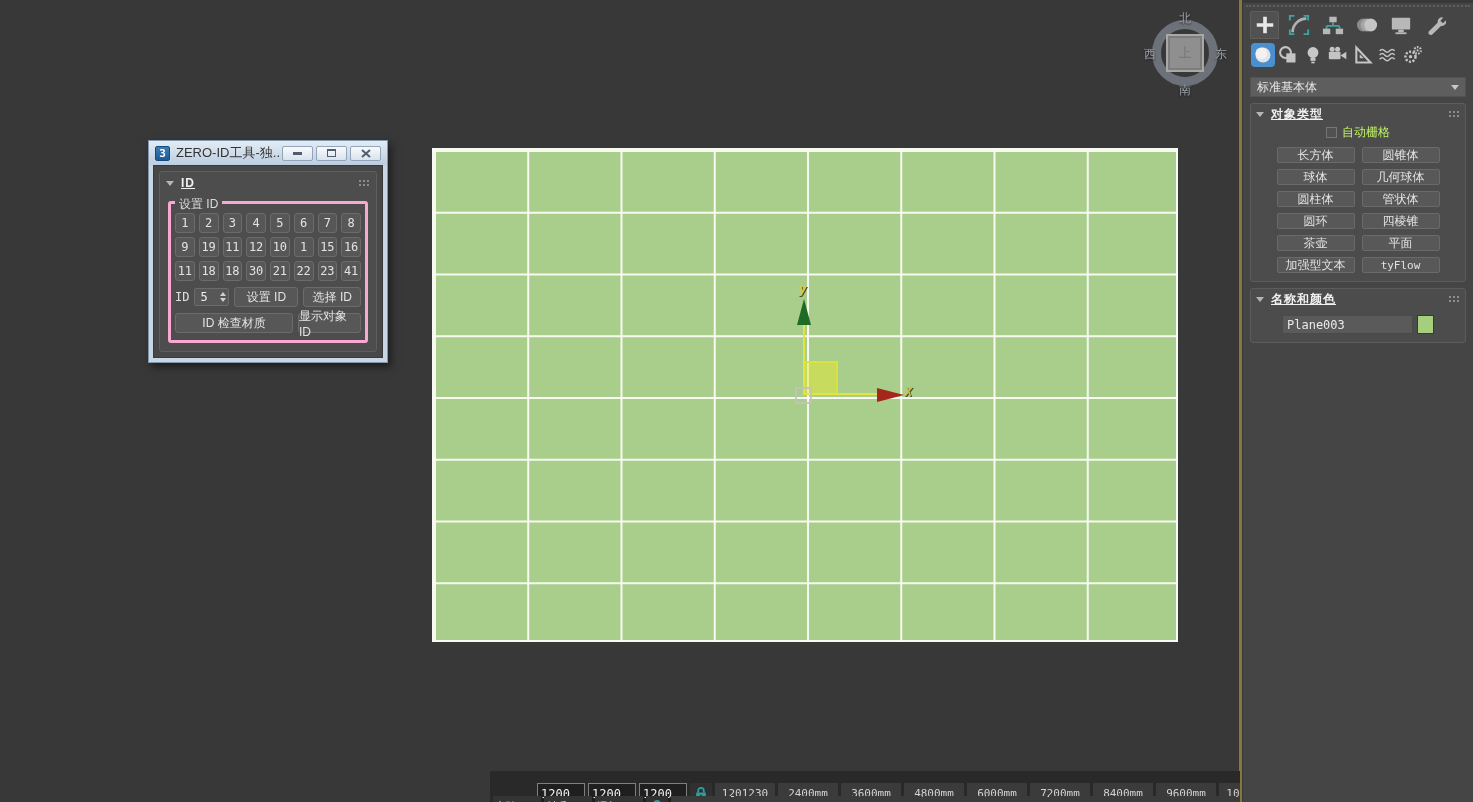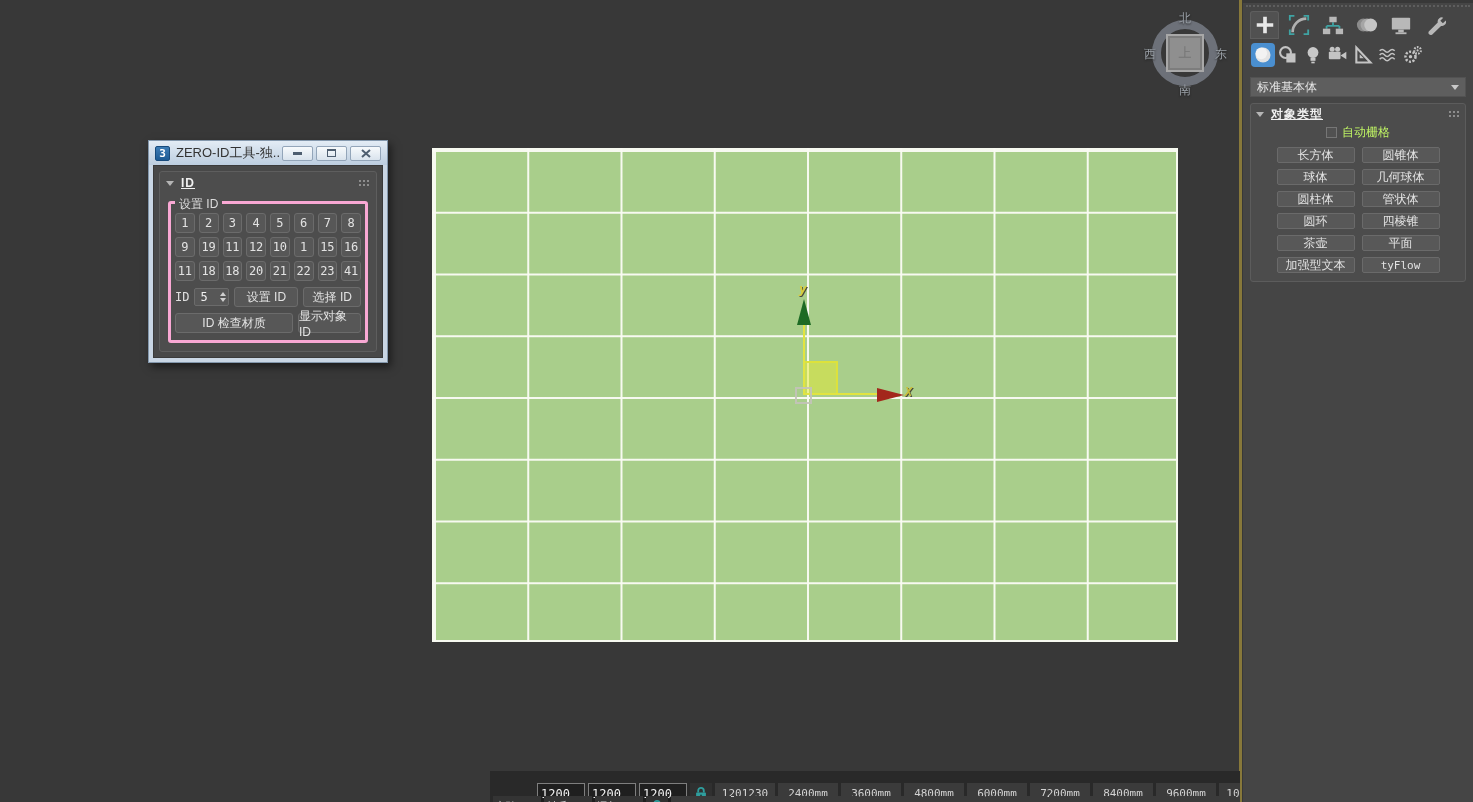--- a/index.html
+++ b/index.html
@@ -184,21 +184,21 @@
               <div class="idbtn">12</div>
               <div class="idbtn">10</div>
               <div class="idbtn">1</div>
               <div class="idbtn">15</div>
               <div class="idbtn">16</div>
             </div>
             <div class="idrow">
               <div class="idbtn">11</div>
               <div class="idbtn">18</div>
               <div class="idbtn">18</div>
-              <div class="idbtn">20</div>
+              <div class="idbtn">30</div>
               <div class="idbtn">21</div>
               <div class="idbtn">22</div>
               <div class="idbtn">23</div>
               <div class="idbtn">41</div>
             </div>
           </div>
           <div class="dlgrow">
             <span class="dlglabel">ID</span>
             <div class="spinner">
               <input value="5" style="">
@@ -346,20 +346,31 @@
       <div class="objrow">
         <div class="objbtn">茶壶</div>
         <div class="objbtn">平面</div>
       </div>
       <div class="objrow">
         <div class="objbtn">加强型文本</div>
         <div class="objbtn mono">tyFlow</div>
       </div>
     </div>
 
+    <div class="rpanel">
+      <div class="rollout-head">
+        <div class="tri-down"></div>
+        <div class="rollout-title">名称和颜色</div>
+        <div class="grip"></div>
+      </div>
+      <div class="namerow">
+        <input id="namefield" value="Plane003" style="">
+        <div id="swatch" style="background-color: rgb(165, 207, 125);"></div>
+      </div>
+    </div>
   </div>
 
   <div id="bottombar">
     <div class="bbrow" id="bbrow1">
       <input class="bbfield" value="1200" style="">
       <input class="bbfield" value="1200" style="">
       <input class="bbfield" value="1200" style="">
       <div class="bbtile">
         <svg width="14" height="15" viewBox="0 0 20 21">
           <path d="M6 9 V6.5 a4 4 0 0 1 8 0 V9" stroke="#2f9e9e" stroke-width="2.6" fill="none"></path>

